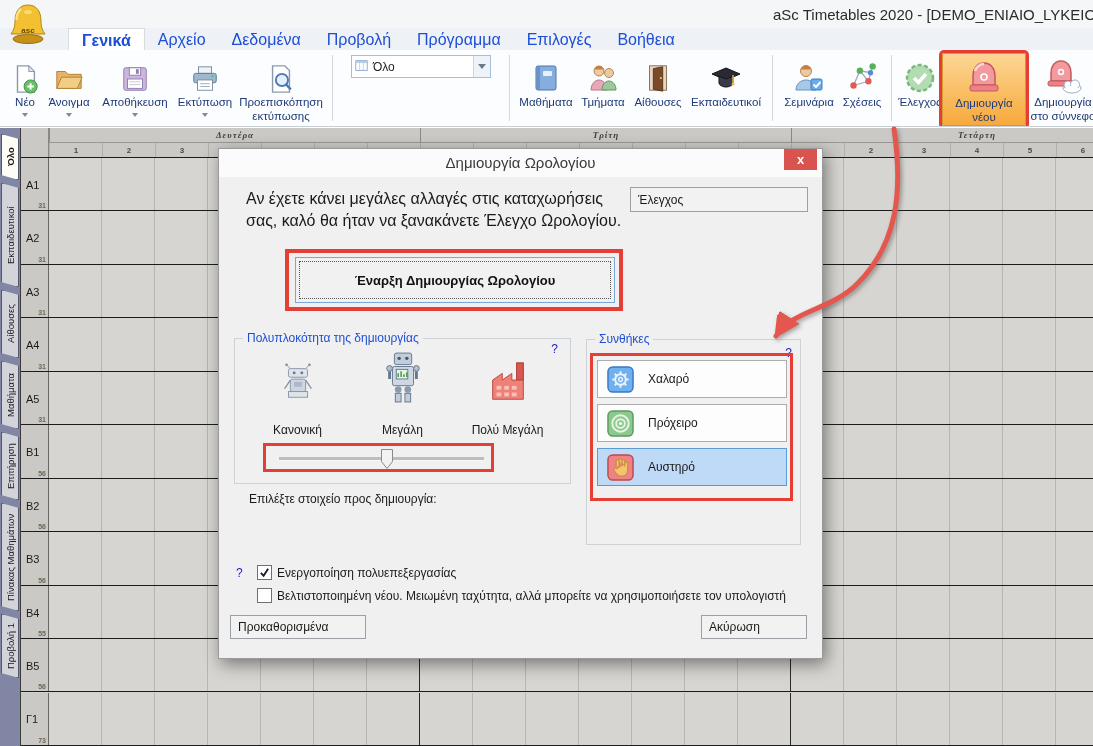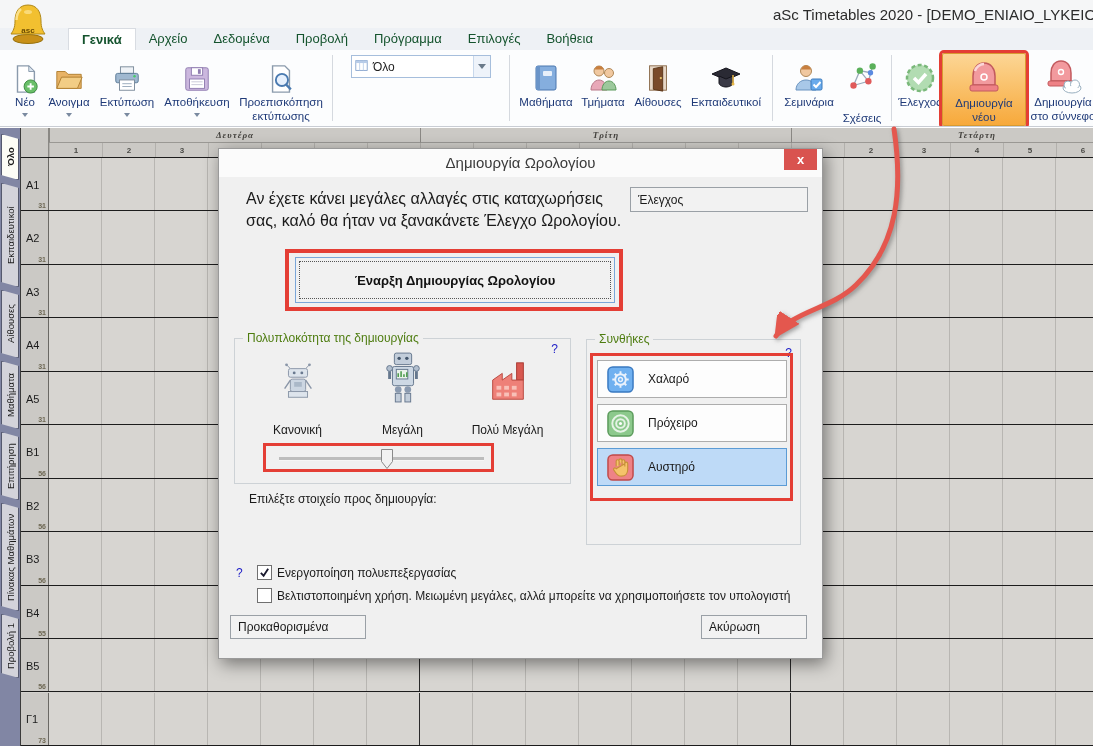--- a/index.html
+++ b/index.html
@@ -4,21 +4,21 @@
 <style>
   html,body{margin:0;padding:0}
   body{width:1093px;height:746px;overflow:hidden;position:relative;background:#fff;
        font-family:"Liberation Sans",sans-serif;-webkit-font-smoothing:antialiased}
   
   #titlebar{position:absolute;left:0;top:0;width:1093px;height:28px;background:#f5f6f7}
   #title-text{position:absolute;left:773px;top:6px;font-size:15px;color:#2b2b2b;white-space:nowrap}
   #bell{position:absolute;left:8px;top:2px;width:40px;height:44px;z-index:6}
   #menubar{position:absolute;left:0;top:28px;width:1093px;height:22px;background:#eef1f5;
            display:flex;padding-left:68px;box-sizing:border-box;z-index:2}
-  .menu-tab{padding:3px 13px 2px;font-size:13px;color:#14532d;cursor:default;white-space:nowrap}
+  .menu-tab{padding:3px 13px 2px;font-size:16px;color:#1d4ed8;cursor:default;white-space:nowrap}
   .menu-tab.active{background:#fff;font-weight:bold;border:1px solid #d8dce2;border-bottom:none}
   #ribbon{position:absolute;left:0;top:50px;width:1093px;height:77px;background:#fcfdfe;
           border-bottom:1px solid #c9cdd4;display:flex;align-items:flex-start;
           padding:3px 0 0 8px;box-sizing:border-box;overflow:hidden;z-index:1}
   .tb-item{display:flex;flex-direction:column;align-items:center;font-size:11.5px;color:#1f3a78;
            text-align:center;padding-top:1px;box-sizing:border-box;flex:none}
   .tb-item .ticon{height:40px;display:flex;align-items:flex-end;justify-content:center}
   .tb-label{line-height:1.18;white-space:nowrap;margin-top:2px}
   .tb-item.wrap .tb-label{white-space:normal}
   .dd{width:0;height:0;border-left:3.5px solid transparent;border-right:3.5px solid transparent;
@@ -70,21 +70,21 @@
           text-align:left;padding:0 0 0 7px;box-sizing:border-box;font-family:"Liberation Sans",sans-serif}
   #btn-check{left:411px;top:38px;width:178px;height:25px}
   #btn-start{position:absolute;left:76px;top:108px;width:320px;height:46px;background:#f1f1f1;
              border:1px solid #7aa6d8;font-weight:bold;font-size:13px;color:#111;
              outline:1px dotted #555;outline-offset:-5px;font-family:"Liberation Sans",sans-serif}
   .anno{position:absolute;border:3px solid #e43e35;pointer-events:none;z-index:12;box-sizing:border-box}
   #anno-start{left:66px;top:100px;width:338px;height:62px;border-width:4px}
   #anno-slider{left:44px;top:294px;width:231px;height:29px}
   #anno-cond{left:371px;top:204px;width:203px;height:148px}
   .gb{position:absolute;border:1px solid #cdd2d6;box-sizing:border-box}
-  .gb-legend{position:absolute;top:-8px;left:8px;background:#f0f0f0;padding:0 4px;font-size:12px;color:#4d7c0f}
+  .gb-legend{position:absolute;top:-8px;left:8px;background:#f0f0f0;padding:0 4px;font-size:12px;color:#1d4ed8}
   #gb-cx{left:15px;top:189px;width:337px;height:146px}
   #gb-cond{left:367px;top:190px;width:215px;height:206px}
   .help{position:absolute;color:#2323c8;font-size:12px}
   #help-cx{right:12px;top:3px}
   #help-cond{right:8px;top:6px}
   #help-mp{left:17px;top:417px}
   #cx-icons{position:absolute;left:10px;top:12px;right:10px;height:58px;display:flex}
   .cx-opt{flex:1;display:flex;align-items:flex-end;justify-content:center}
   #cx-labels{position:absolute;left:10px;top:84px;right:10px;display:flex}
   .cx-lbl{flex:1;text-align:center;font-size:12px;color:#1a1a1a}
@@ -155,48 +155,48 @@
         <span>
           <svg width="32" height="30" viewBox="0 0 32 32">
             <path d="M3 8h9l3 3h14v15H3z" fill="#e8b366" stroke="#b07f30"></path>
             <path d="M3 26l5-12h22l-5 12z" fill="#f2cd85" stroke="#b07f30"></path>
           </svg>
         </span>
       </div>
       <div class="tb-label">Άνοιγμα</div>
       <div class="dd"></div>
     </div>
+    <div class="tb-item" style="width: 78px;">
+      <div class="ticon">
+        <span>
+          <svg width="30" height="30" viewBox="0 0 32 32">
+            <rect x="4" y="4" width="24" height="24" rx="2" fill="#cbb7de" stroke="#8f7cb0"></rect>
+            <rect x="10" y="4" width="12" height="8" fill="#fff" stroke="#8f7cb0"></rect>
+            <rect x="17" y="5.5" width="3" height="5" fill="#8f7cb0"></rect>
+            <rect x="8" y="16" width="16" height="10" fill="#fff" stroke="#8f7cb0"></rect>
+            <path d="M10 19h12M10 22h12" stroke="#c8c8d8"></path>
+          </svg>
+        </span>
+      </div>
+      <div class="tb-label">Αποθήκευση</div>
+      <div class="dd"></div>
+    </div>
     <div class="tb-item" style="width: 62px;">
       <div class="ticon">
         <span>
           <svg width="30" height="30" viewBox="0 0 32 32">
             <rect x="9" y="3" width="14" height="7" fill="#eef2f6" stroke="#7a8a9a"></rect>
             <rect x="4" y="10" width="24" height="10" rx="2" fill="#9fb8d0" stroke="#5a7a96"></rect>
             <rect x="8" y="17" width="16" height="11" fill="#fff" stroke="#7a8a9a"></rect>
             <path d="M11 21h10M11 24h10" stroke="#99aabb"></path>
             <circle cx="24" cy="13" r="1.3" fill="#44cc66"></circle>
           </svg>
         </span>
       </div>
       <div class="tb-label">Εκτύπωση</div>
-      <div class="dd"></div>
-    </div>
-    <div class="tb-item" style="width: 78px;">
-      <div class="ticon">
-        <span>
-          <svg width="30" height="30" viewBox="0 0 32 32">
-            <rect x="4" y="4" width="24" height="24" rx="2" fill="#cbb7de" stroke="#8f7cb0"></rect>
-            <rect x="10" y="4" width="12" height="8" fill="#fff" stroke="#8f7cb0"></rect>
-            <rect x="17" y="5.5" width="3" height="5" fill="#8f7cb0"></rect>
-            <rect x="8" y="16" width="16" height="10" fill="#fff" stroke="#8f7cb0"></rect>
-            <path d="M10 19h12M10 22h12" stroke="#c8c8d8"></path>
-          </svg>
-        </span>
-      </div>
-      <div class="tb-label">Αποθήκευση</div>
       <div class="dd"></div>
     </div>
     <div class="tb-item wrap" style="width: 90px;">
       <div class="ticon">
         <span>
           <svg width="30" height="30" viewBox="0 0 32 32">
             <path d="M7 2h13l5 5v23H7z" fill="#fff" stroke="#8a9aac" stroke-width="1.5"></path>
             <circle cx="17" cy="17" r="6.5" fill="#dceafc" fill-opacity=".7" stroke="#4a7ab0" stroke-width="2"></circle>
             <path d="M21.5 22l5 5" stroke="#4a7ab0" stroke-width="2.5"></path>
           </svg>
@@ -278,21 +278,21 @@
             <path d="M3 28c0-6 4.5-10 10-10 5.5 0 10 4 10 10z" fill="#a8c8e8" stroke="#6a94c0"></path>
             <circle cx="13" cy="9" r="5.5" fill="#f0c8a0" stroke="#b08858"></circle>
             <path d="M8 7.5c1-2.5 3-4 5-4s4.5 1.5 5 4z" fill="#c87f3f"></path>
             <rect x="18" y="17" width="11" height="11" rx="1.5" fill="#6aabec" stroke="#3a7abc"></rect>
             <path d="M20.5 22.5l2.5 2.5 4.5-5" stroke="#fff" stroke-width="2" fill="none"></path>
           </svg>
         </span>
       </div>
       <div class="tb-label">Σεμινάρια</div>
     </div>
-    <div class="tb-item" style="width: 46px; gap: 16px;">
+    <div class="tb-item" style="width: 46px;">
       <div class="ticon">
         <span>
           <svg width="34" height="34" viewBox="0 0 32 32">
             <path d="M8 24L14 10 22 20 26 6M14 10l10 2M8 24l14-4" stroke="#99aabb" stroke-width="1.2" fill="none"></path>
             <circle cx="8" cy="24" r="3" fill="#e05a5a"></circle>
             <circle cx="14" cy="10" r="3" fill="#5ab05a"></circle>
             <circle cx="22" cy="20" r="3" fill="#e05a5a"></circle>
             <circle cx="26" cy="6" r="3" fill="#5ab05a"></circle>
             <circle cx="24" cy="12" r="2.5" fill="#5a8ae0"></circle>
           </svg>
@@ -780,21 +780,21 @@
   <div id="select-label">Επιλέξτε στοιχείο προς δημιουργία:</div>
 
   <span id="help-mp" class="help">?</span>
   <div id="cb1" class="cb-box">
       <svg width="11" height="11" viewBox="0 0 12 12">
         <path d="M2 6.5l3 3 5-7.5" stroke="#1a1a2e" stroke-width="2" fill="none"></path>
       </svg>
     </div>
   <div id="cb1-label" class="cb-label">Ενεργοποίηση πολυεπεξεργασίας</div>
   <div id="cb2" class="cb-box"></div>
-  <div id="cb2-label" class="cb-label">Βελτιστοποιημένη χρήση. Μειωμένη μεγάλες, αλλά μπορείτε να χρησιμοποιήσετε τον υπολογιστή</div>
+  <div id="cb2-label" class="cb-label">Βελτιστοποιημένη νέου. Μειωμένη ταχύτητα, αλλά μπορείτε να χρησιμοποιήσετε τον υπολογιστή</div>
 
   <button id="btn-defaults" class="winbtn">Προκαθορισμένα</button>
   <button id="btn-cancel" class="winbtn">Ακύρωση</button>
 </div>
 
 <svg id="arrow-overlay">
   <defs>
     <marker id="ah" orient="auto" markerUnits="strokeWidth" markerWidth="4.6" markerHeight="4.6" refX="4.6" refY="2.6">
       <path d="M0 0 L5.2 2.6 L0 5.2 z" fill="#e4574e"></path>
     </marker>

